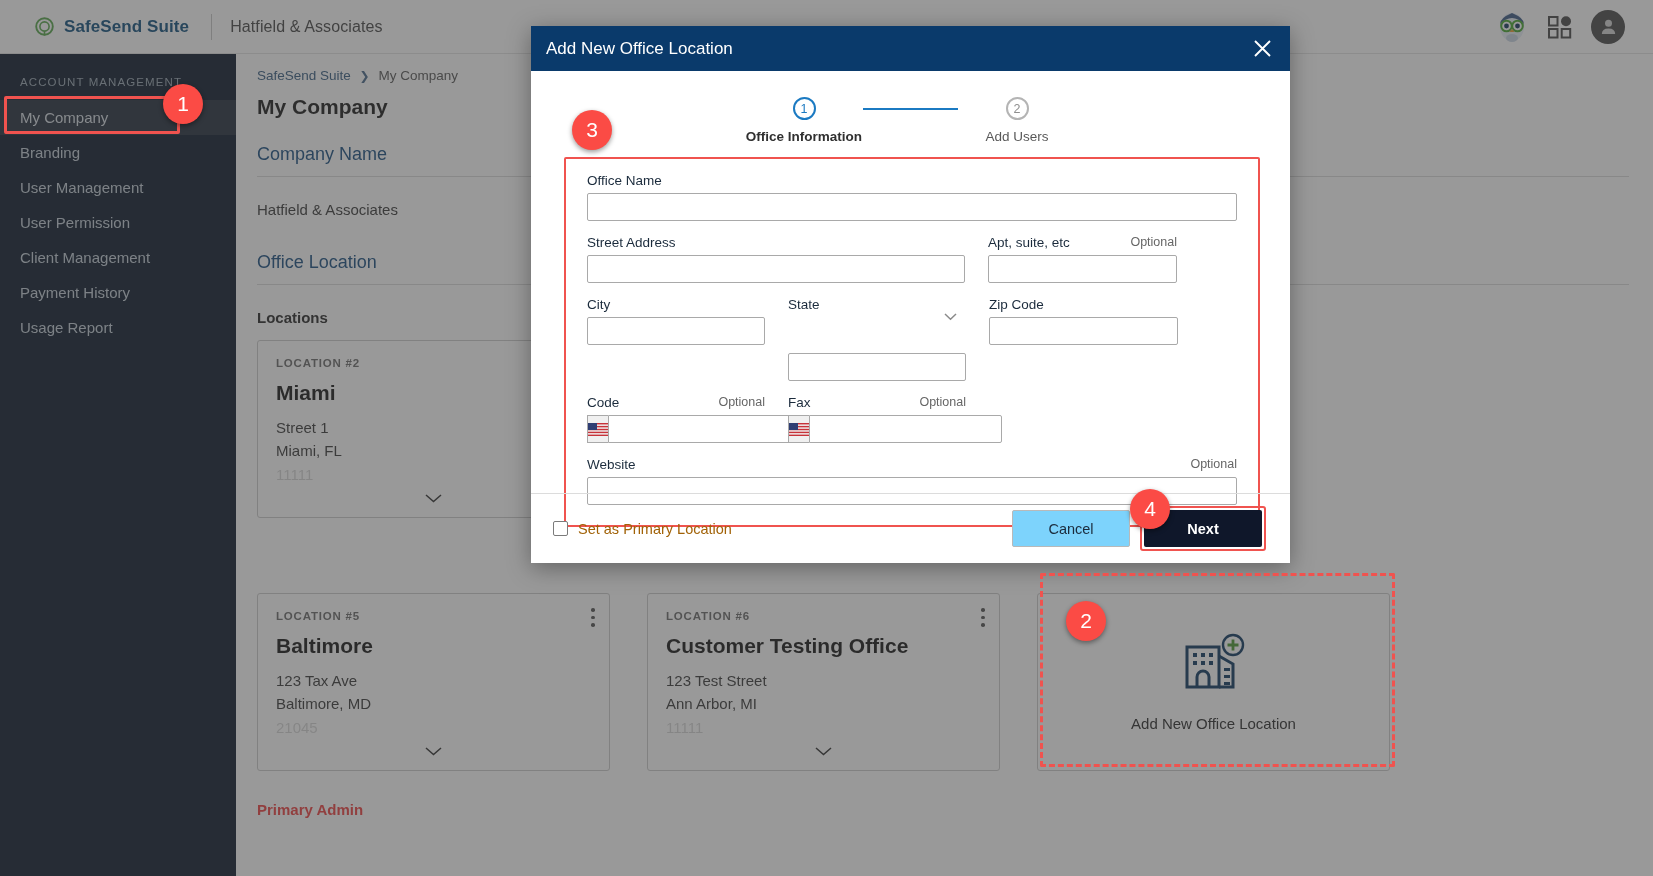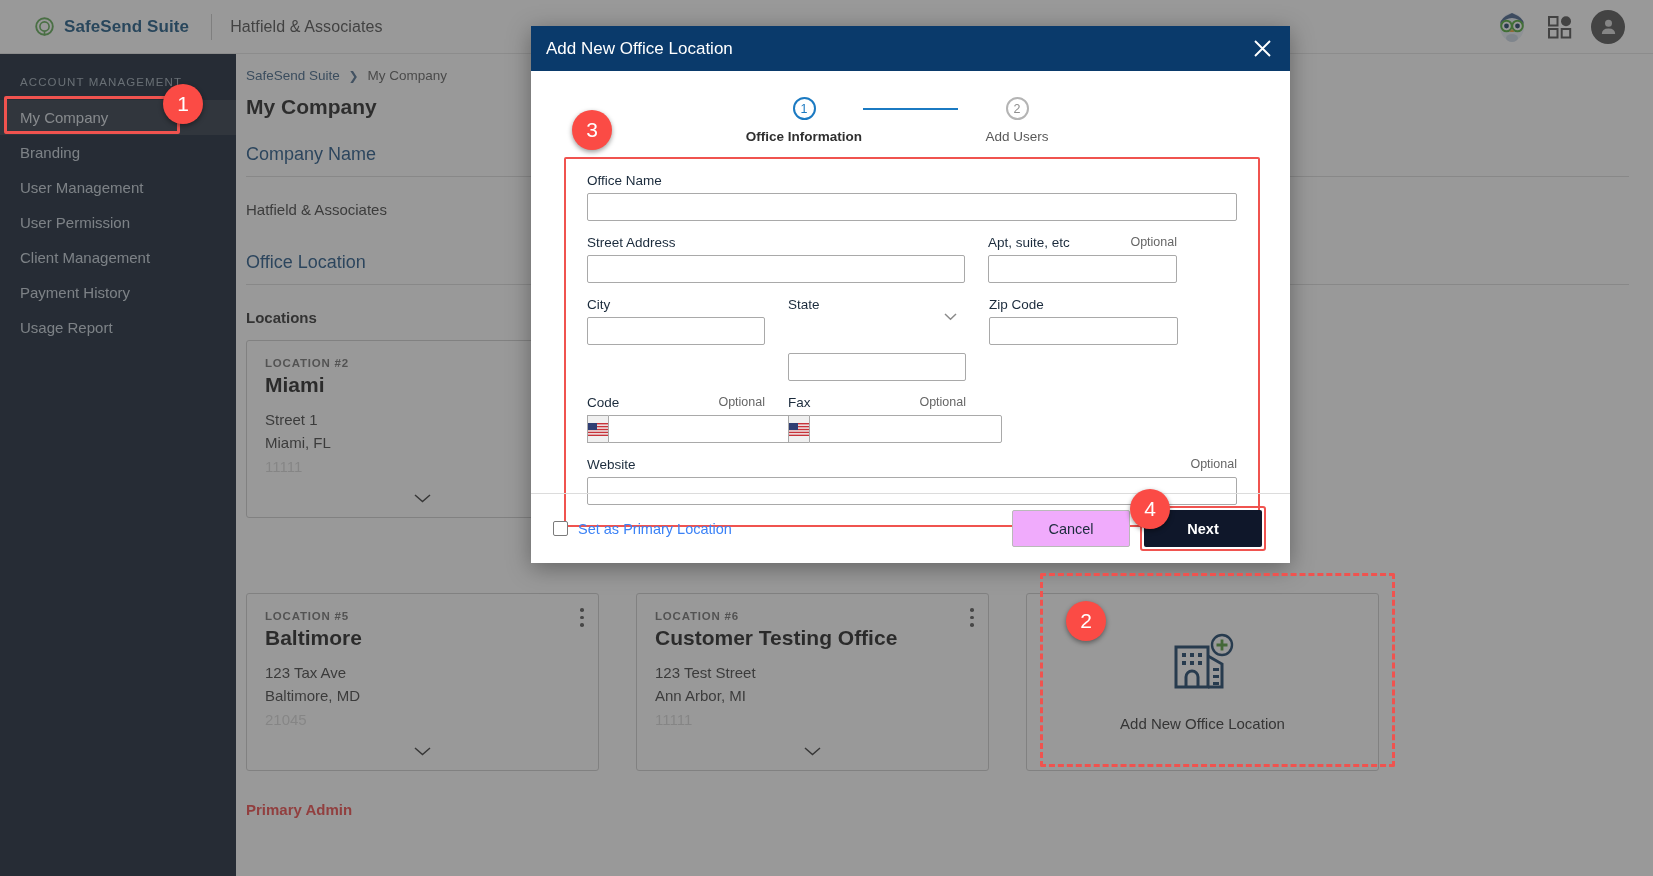--- a/index.html
+++ b/index.html
@@ -43,38 +43,38 @@
   }
   .nav-item {
     height: 35px; display: flex; align-items: center;
     padding-left: 20px; font-size: 15px; color: #c4ced8; cursor: pointer;
   }
   .nav-item.active { background: #27313f; color: #d8dfe6; }
 
   
   .content {
     position: absolute; top: 54px; left: 236px; width: 1417px; height: 822px;
-    background: #ffffff; padding: 14px 24px 0 10px; overflow: hidden;
+    background: #ffffff; padding: 14px 24px 0 21px; overflow: hidden;
   }
   .breadcrumb { font-size: 13.5px; color: #3b6084; margin-bottom: 12px; }
   .breadcrumb .sep { color: #4b6b8c; margin: 0 5px; font-size: 12px; }
   .breadcrumb .crumb-current { color: #5a5a5a; }
   .page-title { font-size: 21px; font-weight: bold; color: #1f1f1f; margin-bottom: 25px; }
   .section-title { font-size: 18px; color: #1c5183; margin-bottom: 11px; }
   .hr { height: 1px; background: #dcdcdc; margin-bottom: 24px; }
   .company-value { font-size: 15px; color: #3c3c3c; margin-bottom: 34px; }
   .locations-label { font-size: 15px; font-weight: bold; color: #2b2b2b; margin-bottom: 14px; }
 
   .card-grid { display: flex; gap: 37px; flex-wrap: wrap; }
   .loc-card {
     width: 353px; height: 178px; border: 1px solid #cdcdcd; border-radius: 3px;
     padding: 16px 18px; position: relative; background: #fff;
   }
   .loc-num { font-size: 11.5px; letter-spacing: .8px; color: #6d6d6d; font-weight: bold; }
-  .loc-name { font-size: 21px; font-weight: bold; color: #1b1b1b; margin: 4px 0 11px; }
+  .loc-name { font-size: 21px; font-weight: bold; color: #1b1b1b; margin: 12px 0 11px; }
   .loc-line { font-size: 15px; color: #3c3c3c; line-height: 1.55; }
   .loc-line.fade { color: #8d8d8d; opacity: .35; }
   .kebab { position: absolute; top: 14px; right: 14px; width: 4px; }
   .kebab i { display: block; width: 3.5px; height: 3.5px; border-radius: 50%; background: #555; margin-bottom: 4px; }
   .card-chevron { position: absolute; bottom: 10px; left: 0; width: 100%; text-align: center; }
 
   .add-card {
     width: 353px; height: 178px; border: 1px solid #cdcdcd; border-radius: 3px;
     display: flex; flex-direction: column; align-items: center; justify-content: center;
     gap: 16px; background: #fff;
@@ -140,24 +140,24 @@
   .tel-inp { flex: 1; height: 28px; border: 1px solid #a9a9a9; border-radius: 0 2px 2px 0;
     font-size: 13.5px; padding: 0 7px; font-family: "Liberation Sans", sans-serif; }
 
   .modal-footer {
     position: absolute; left: 0; bottom: 0; width: 100%; height: 70px;
     border-top: 1px solid #dcdcdc; display: flex; align-items: center;
     padding: 0 24px 0 22px;
   }
   .chk-row { display: flex; align-items: center; gap: 10px; cursor: pointer; }
   .chk-box { width: 15px; height: 15px; border: 1.4px solid #7b7b7b; border-radius: 2px; background: #fff; }
-  .chk-label { font-size: 14.5px; color: #3b82f6; }
+  .chk-label { font-size: 14.5px; color: #a16207; }
   .footer-btns { margin-left: auto; display: flex; align-items: center; gap: 10px; }
   .btn-cancel {
-    width: 118px; height: 37px; background: #f0abfc; border: 1px solid #b9b9b9;
+    width: 118px; height: 37px; background: #7dd3fc; border: 1px solid #b9b9b9;
     border-radius: 2px; font-size: 14.5px; color: #1b2b3c; cursor: pointer;
     font-family: "Liberation Sans", sans-serif;
   }
   .btn-next-wrap { border: 2.5px solid #f0534f; border-radius: 3px; padding: 2px; }
   .btn-next {
     width: 118px; height: 37px; background: #0f172a; border: none; border-radius: 2px;
     color: #fff; font-size: 14.5px; font-weight: bold; cursor: pointer;
     font-family: "Liberation Sans", sans-serif;
   }
 

